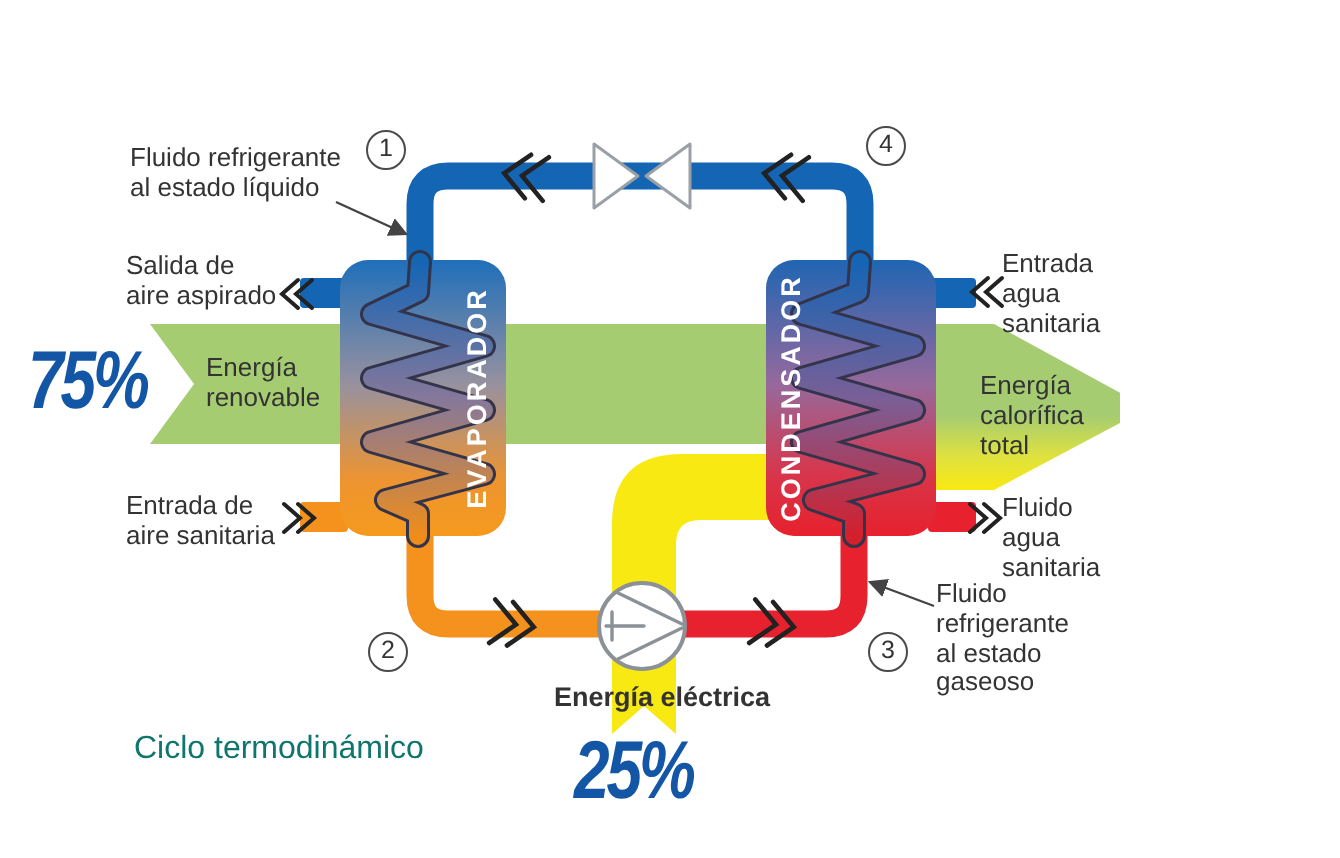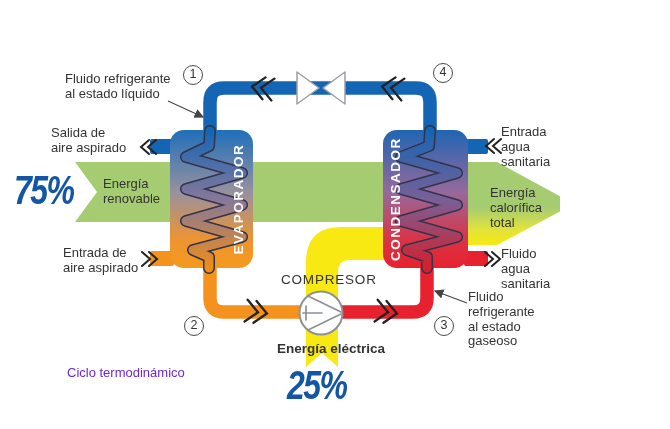--- a/index.html
+++ b/index.html
@@ -6,21 +6,21 @@
   .stage{
     position:relative;width:560px;height:429px;background:#ffffff;overflow:hidden;
     font-family:"Liberation Sans",sans-serif;
     border-radius:20px;
   }
   .stage svg{position:absolute;left:0;top:0;}
   .lbl{
     position:absolute;font-size:13px;line-height:1.14;color:#333;
     white-space:pre-line;
   }
-  .lbl.small{font-size:13px;color:#6d28d9;}
+  .lbl.small{font-size:16px;color:#0f766e;}
   .lbl.comp{font-size:13.5px;letter-spacing:.8px;color:#333;}
   .lbl.elec{font-size:13.5px;font-weight:bold;}
   .pct{
     position:absolute;font-size:41px;font-weight:bold;font-style:italic;
     line-height:1;color:#1356a6;letter-spacing:-2px;
     transform:scaleX(.78);transform-origin:left top;white-space:nowrap;
   }
   .step{
     position:absolute;width:20px;height:20px;box-sizing:border-box;
     border:1.6px solid #4a4a4a;border-radius:50%;background:#fff;
@@ -119,34 +119,33 @@
     <path d="M 494 139 L 486 146 L 494 153 M 501 139 L 493 146 L 501 153" fill="none" stroke="#222" stroke-width="2" stroke-linecap="round"></path>
     <path d="M 485 252 L 493 259 L 485 266 M 492 252 L 500 259 L 492 266" fill="none" stroke="#222" stroke-width="2" stroke-linecap="round"></path>
 
     <line x1="168" y1="101" x2="203" y2="117" stroke="#444" stroke-width="1.2" marker-end="url(#ah)"></line>
     <line x1="467" y1="303" x2="435" y2="291" stroke="#444" stroke-width="1.2" marker-end="url(#ah)"></line>
   </svg>
 
   <div class="lbl" style="left:65px;top:72px">Fluido refrigerante
 al estado líquido</div>
 
-  <div class="lbl" style="left:51px;top:126px">Salida de
+  <div class="lbl" style="left:63px;top:126px">Salida de
 aire aspirado</div>
 
   <div class="pct" style="left:14px;top:170px">75%</div>
 
   <div class="lbl" style="left:103px;top:177px">Energía
 renovable</div>
 
   <div class="lbl" style="left:63px;top:246px">Entrada de
-aire aspirado</div>
+aire sanitaria</div>
 
   <div class="lbl small" style="left:67px;top:366px">Ciclo termodinámico</div>
 
-  <div class="lbl comp" style="left:281px;top:272px">COMPRESOR</div>
 
   <div class="lbl elec" style="left:277px;top:341px">Energía eléctrica</div>
 
   <div class="pct" style="left:287px;top:365px">25%</div>
 
   <div class="lbl" style="left:501px;top:125px">Entrada
 agua sanitaria</div>
 
   <div class="lbl" style="left:490px;top:186px">Energía
 calorífica

